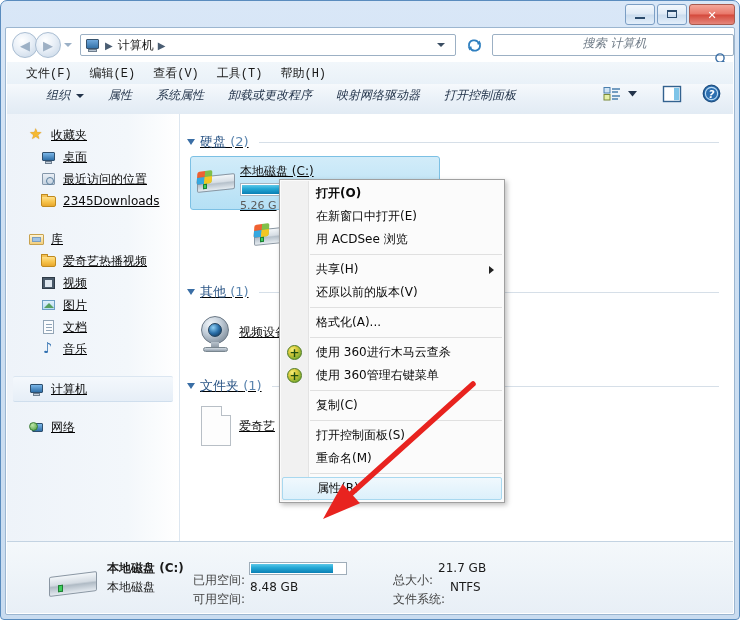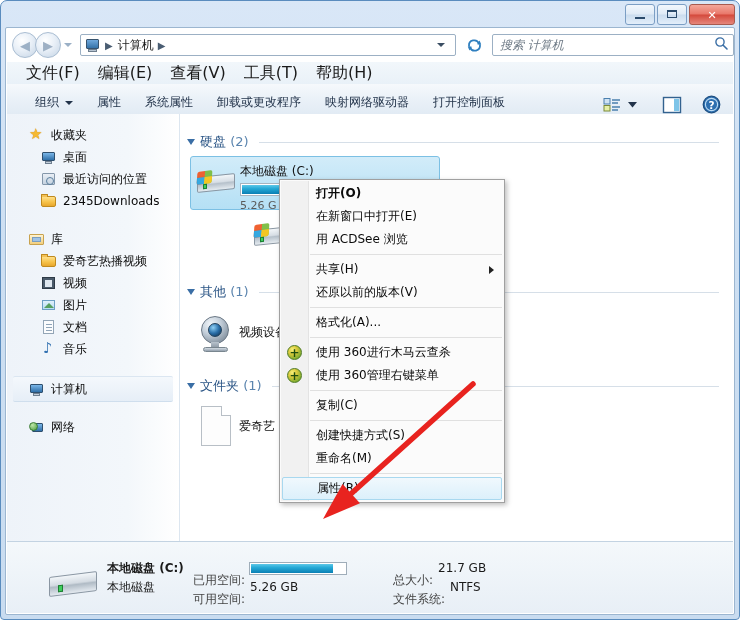--- a/index.html
+++ b/index.html
@@ -160,49 +160,52 @@
   #searchbox {
     position: absolute;
     left: 486px; top: 6px;
     width: 242px; height: 22px;
     background: #fff;
     border: 1px solid #9cb0c4;
     border-radius: 2px;
     display: flex; align-items: center;
     box-sizing: border-box;
     padding: 0 4px 0 7px;
+    flex-direction: column;
   }
   #searchbox .ph {
     color: #6f7b87; font-style: italic; font-size: 12px;
   }
   #searchbox .mag { margin-left: auto; }
 
   
   #menubar {
     position: absolute;
     left: 1px; top: 34px; right: 1px; height: 22px;
     background: linear-gradient(to bottom, #f2f7fb, #e9f1f8);
     display: flex; align-items: center;
     padding-left: 10px;
     border-bottom: 1px solid #d4e0ec;
   }
   #menubar .mi {
     padding: 2px 9px;
-    font-size: 16px; color: #1a1a1a;
+    font-size: 12px; color: #1a1a1a;
     cursor: default;
+    font-family: Liberation Mono, monospace;
   }
 
   
   #toolbar {
     position: absolute;
     left: 1px; top: 56px; right: 1px; height: 30px;
     background: linear-gradient(to bottom, #f6f9fc 0%, #eaf1f8 50%, #e2ebf4 100%);
     border-bottom: 1px solid #b5c7d9;
-    display: flex; align-items: flex-end;
-    padding-left: 16px;
+    display: flex; align-items: flex-start;
+    padding-left: 27px;
+    font-style: italic;
   }
   #toolbar .tb {
     font-size: 12px; color: #22334a;
     padding: 3px 12px;
     cursor: default;
     display: flex; align-items: center;
   }
   #toolbar .tb .ca {
     margin-left: 6px;
     width: 0; height: 0;
@@ -216,20 +219,21 @@
     padding-right: 12px; gap: 6px;
   }
   .tb-ico { cursor: default; display:flex; align-items:center; }
 
   
   #content {
     position: absolute;
     left: 1px; top: 86px; right: 1px; bottom: 72px;
     display: flex;
     background: #fff;
+    text-decoration: underline;
   }
   #sidebar {
     width: 172px;
     flex: 0 0 172px;
     background: linear-gradient(to right, #eef3f9 0%, #f3f7fb 70%, #ffffff 100%);
     border-right: 1px solid #dce6f0;
     padding-top: 10px;
     overflow: hidden;
     position: relative;
   }
@@ -967,21 +971,21 @@
       </div>
       <div class="d-col" id="d-c2">
         <div class="d-row">
           <span class="d-lbl">已用空间:</span>
           <span class="d-bar-outer">
             <span class="d-bar-fill" id="d-bar" style="display: block; width: 87%;"></span>
           </span>
         </div>
         <div class="d-row">
           <span class="d-lbl">可用空间:</span>
-          <span style="margin-left:5px">5.26 GB</span>
+          <span style="margin-left:5px">8.48 GB</span>
         </div>
       </div>
       <div class="d-col" id="d-c3">
         <div class="d-row">
           <span class="d-lbl">总大小:</span>
           <span style="margin-left:5px">21.7 GB</span>
         </div>
         <div class="d-row">
           <span class="d-lbl">文件系统:</span>
           <span style="margin-left:5px">NTFS</span>
@@ -1037,21 +1041,21 @@
 
     <div class="ctx-sep"></div>
 
     <div class="ctx-item">
       <span>复制(C)</span>
     </div>
 
     <div class="ctx-sep"></div>
 
     <div class="ctx-item">
-      <span>创建快捷方式(S)</span>
+      <span>打开控制面板(S)</span>
     </div>
     <div class="ctx-item">
       <span>重命名(M)</span>
     </div>
 
     <div class="ctx-sep"></div>
 
     <div class="ctx-item hover">
       <span>属性(R)</span>
     </div>

